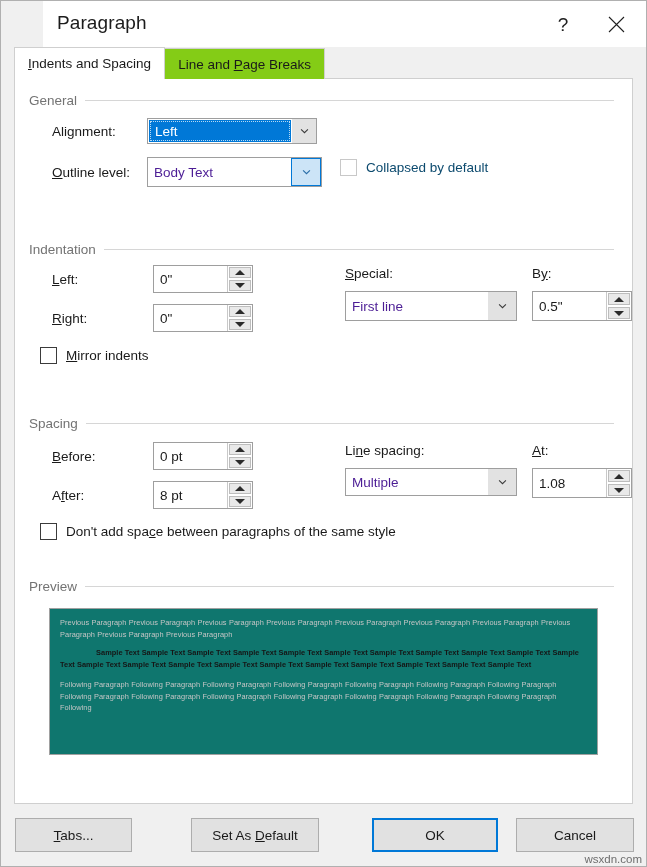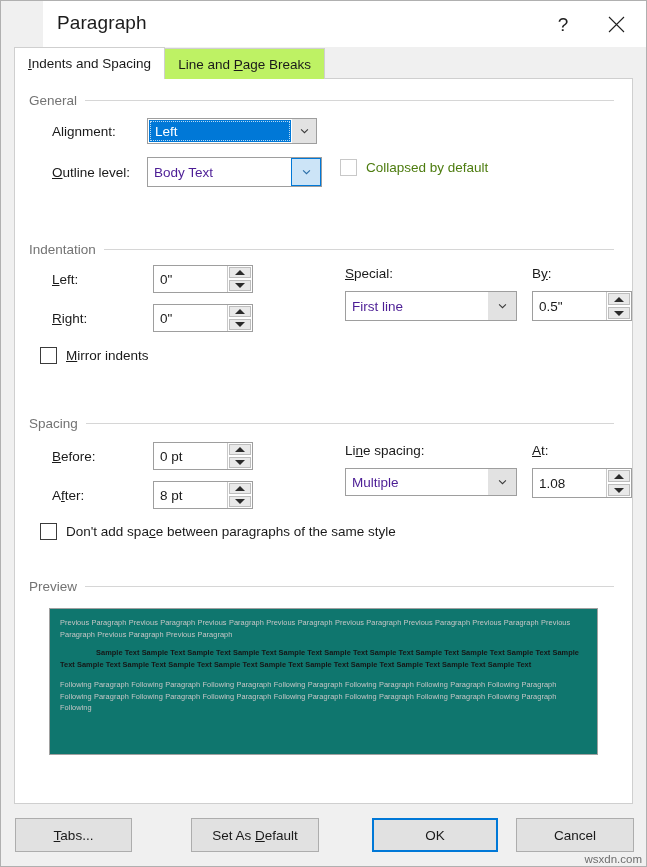--- a/index.html
+++ b/index.html
@@ -75,21 +75,21 @@
     align-items: flex-end;
     z-index: 3;
   }
   .tab {
     height: 31px;
     line-height: 31px;
     padding: 0 13px;
     font-size: 13.5px;
     border: 1px solid #cfcfcf;
     border-bottom: none;
-    background: #bef264;
+    background: #84cc16;
     color: #1a1a1a;
     box-sizing: border-box;
     cursor: default;
     white-space: nowrap;
   }
   .tab.active {
     background: #ffffff;
     border-color: #cfcfcf;
     position: relative;
     z-index: 4;
@@ -132,21 +132,21 @@
   .row {
     position: absolute;
     display: flex;
     align-items: center;
   }
   .lbl {
     color: #1a1a1a;
     font-size: 13.5px;
     white-space: nowrap;
   }
-  .lbl.disabled { color: #4d7c0f; }
+  .lbl.disabled { color: #0c4a6e; }
   u { text-decoration: underline; text-underline-offset: 1px; }
 
   
   .combo {
     display: inline-flex;
     align-items: stretch;
     background: #ffffff;
     border: 1px solid #9e9e9e;
     height: 26px;
     box-sizing: border-box;

